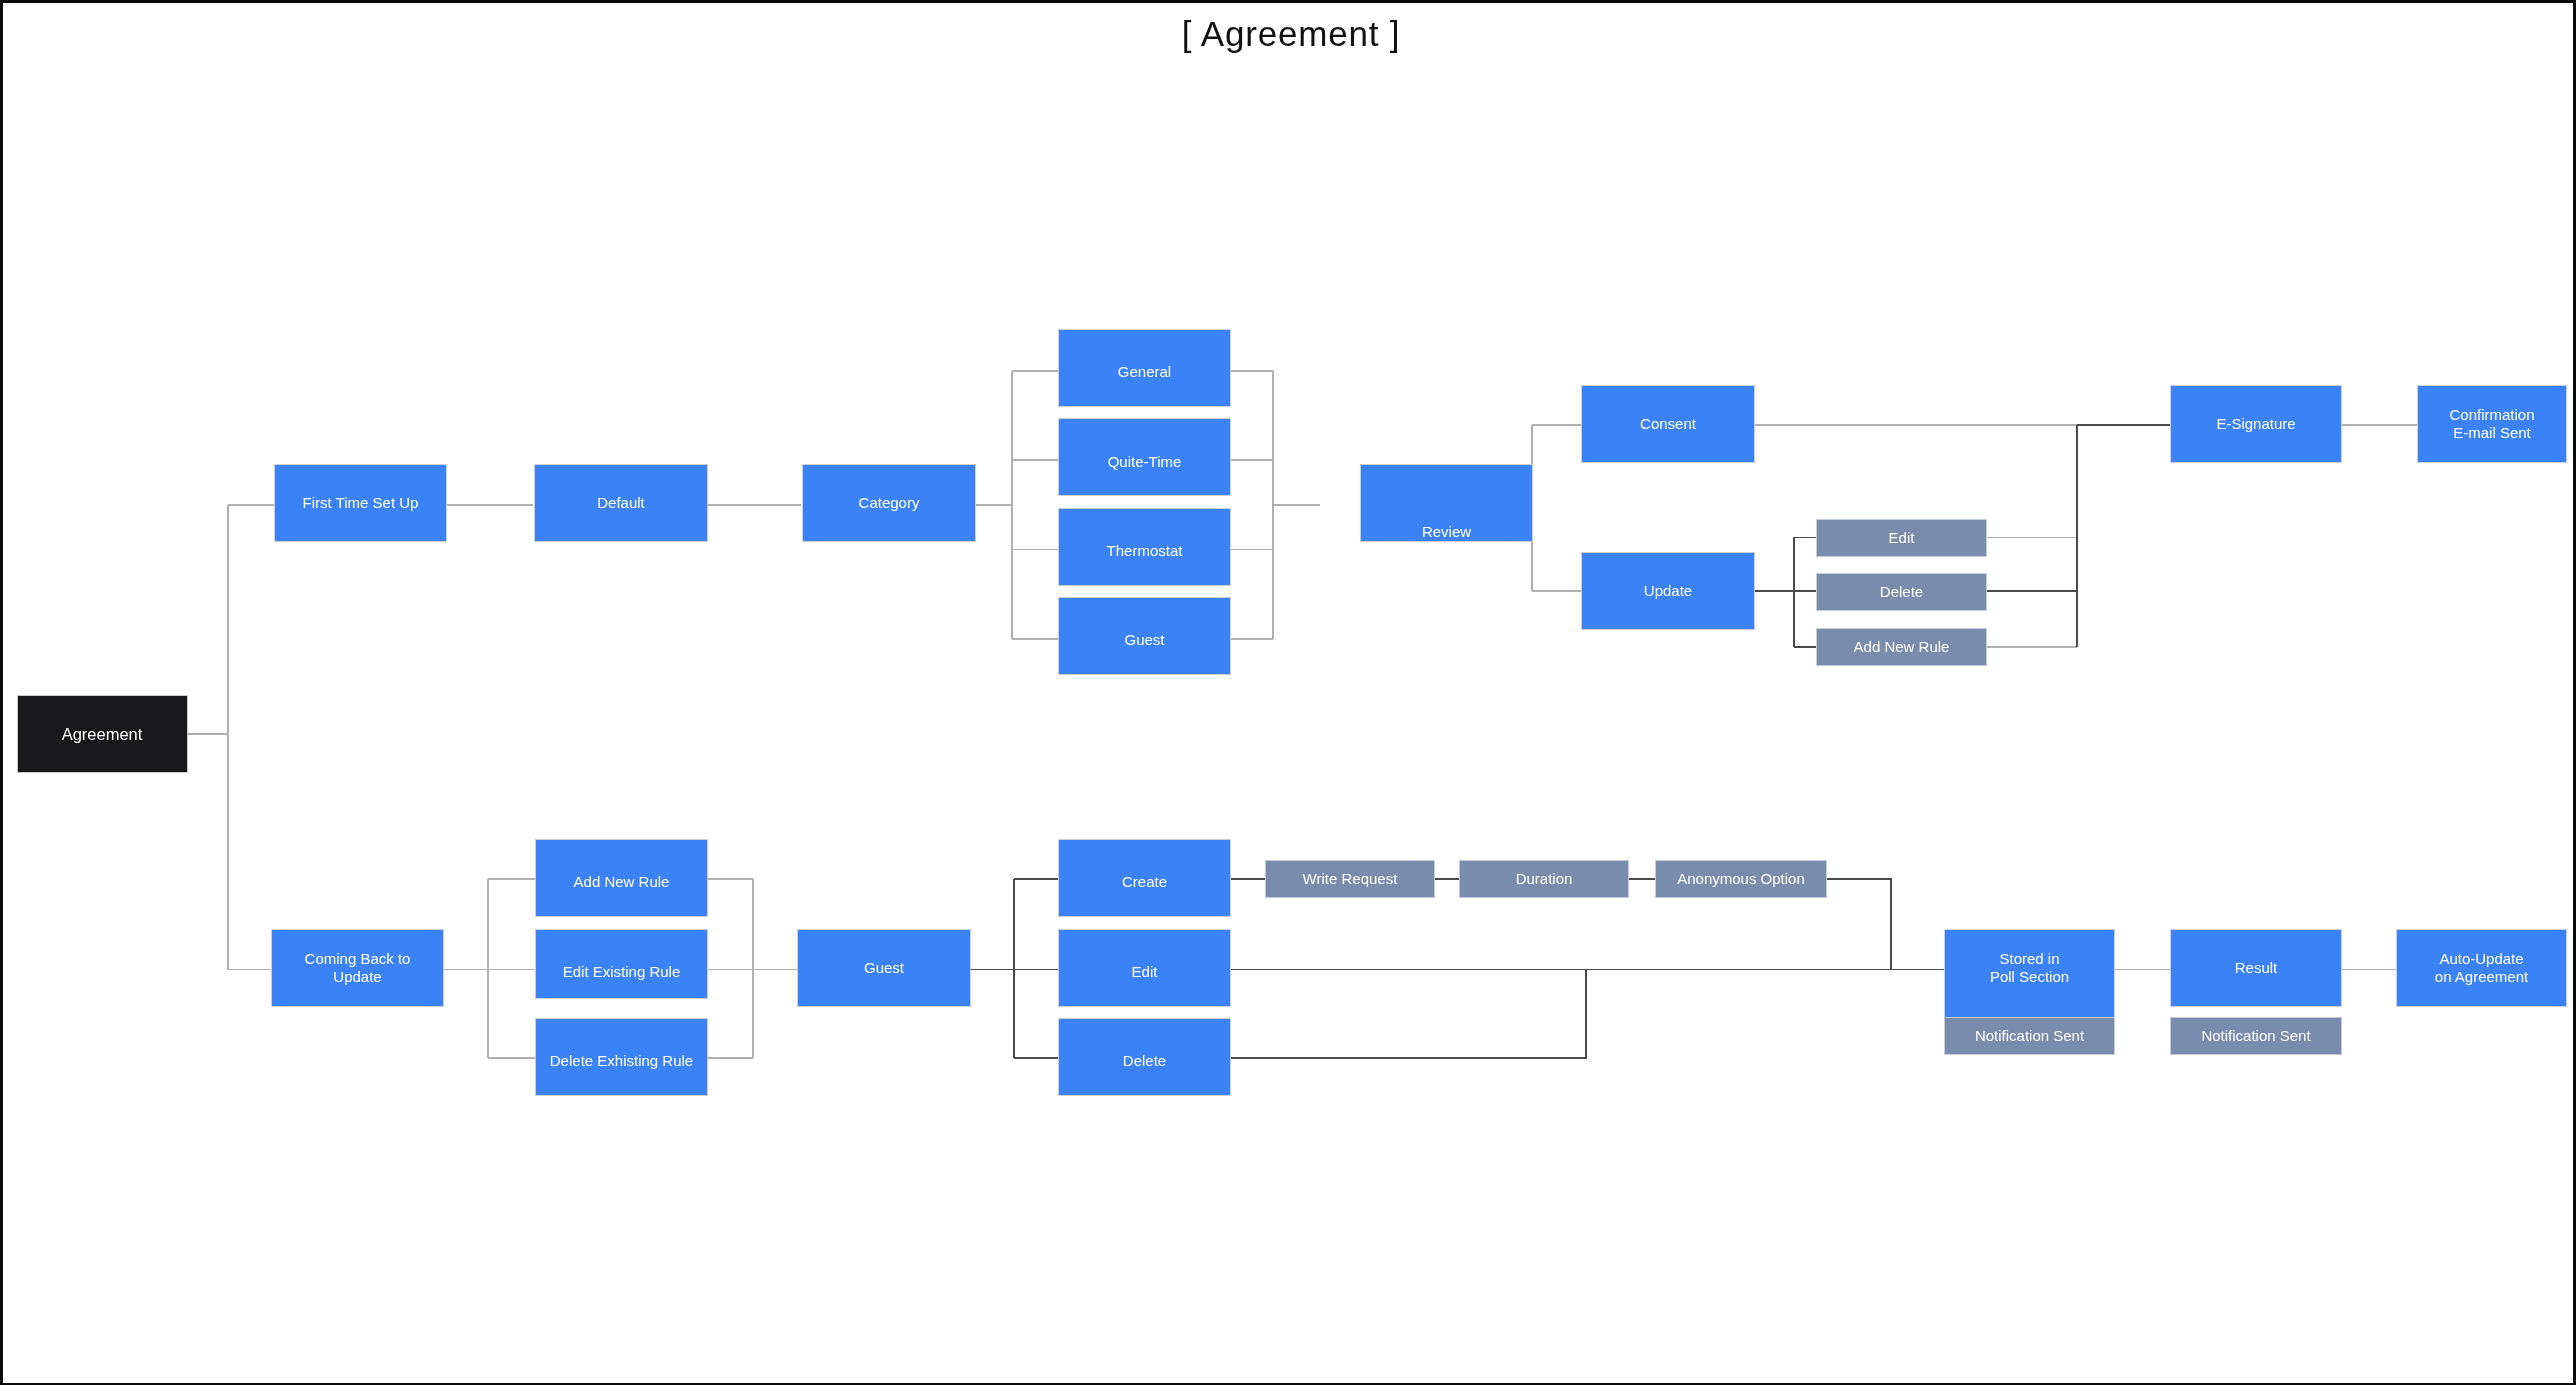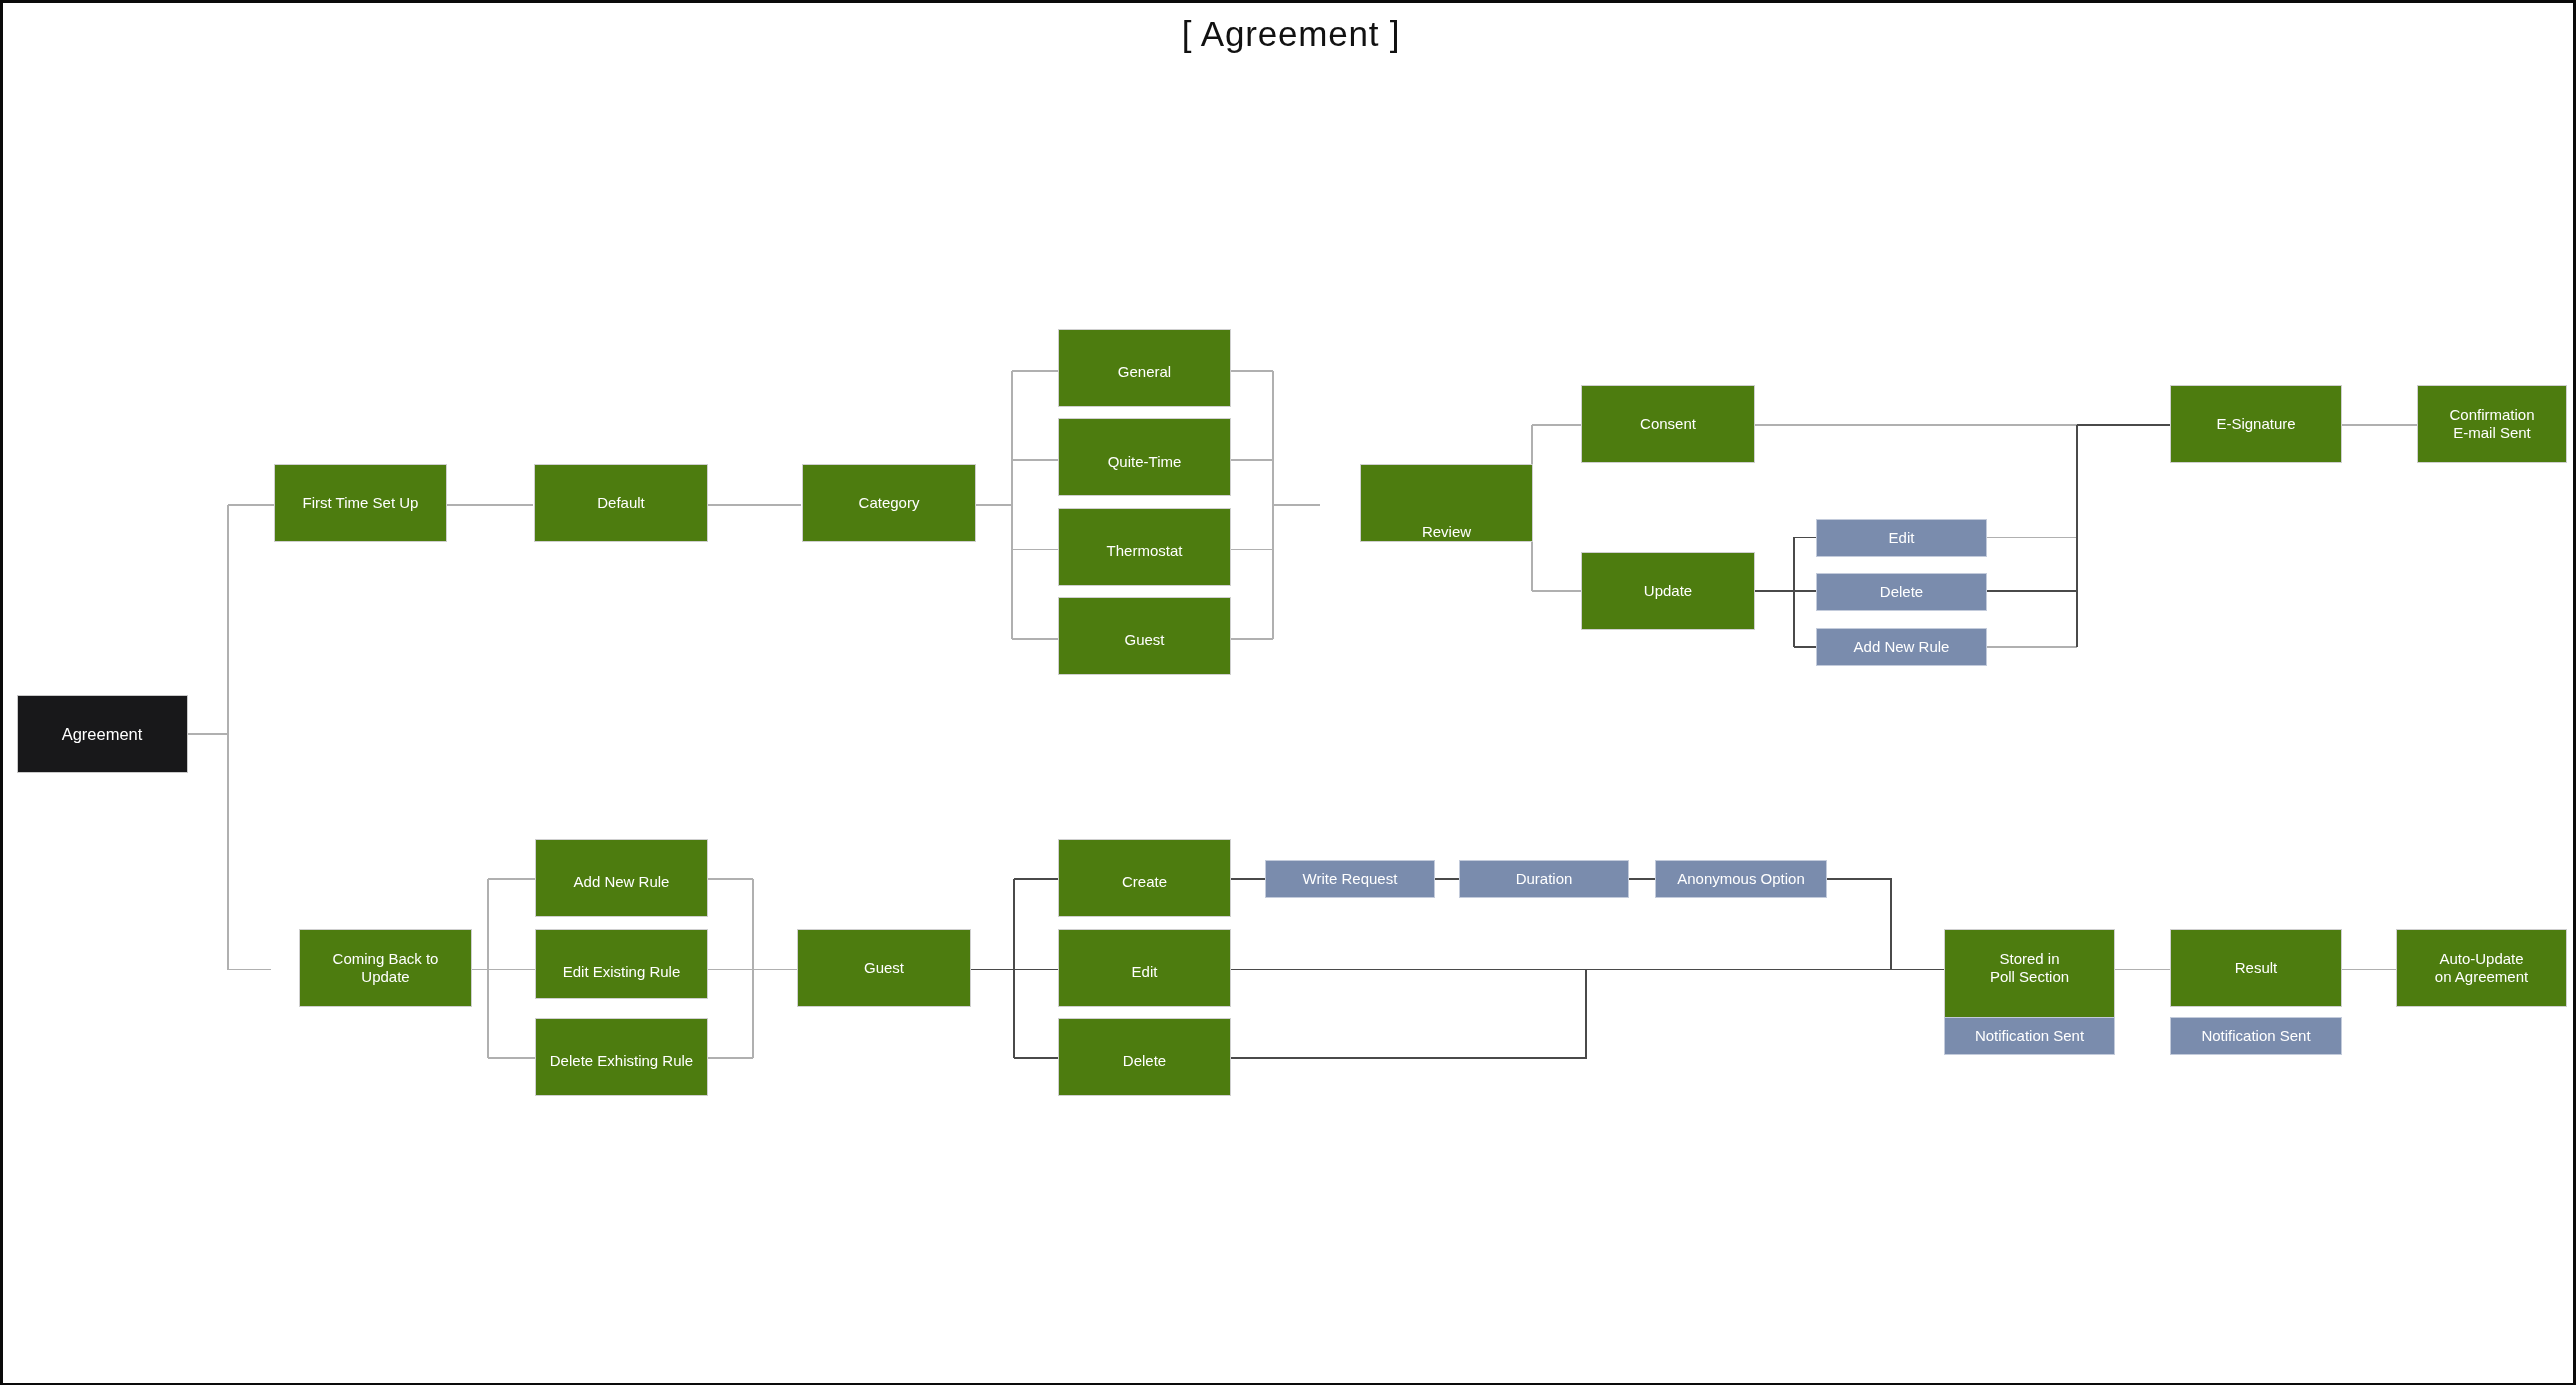--- a/index.html
+++ b/index.html
@@ -53,21 +53,21 @@
     font-family: "Liberation Sans", sans-serif;
     z-index: 5;
   }
   .node .lbl {
     display: block;
     width: 100%;
     padding: 0 4.5px;
     box-sizing: border-box;
   }
   .node.gray {
-    background: #4d7c0f;
+    background: #3b82f6;
     border: 0.8px solid #cfcfcf;
     font-size: 15px;
   }
   .node.root {
     background: #18181a;
     border: 0.8px solid #c9c9c9;
     font-size: 16.5px;
   }
   .node.blue {
     background: #7a8cad;
@@ -228,21 +228,21 @@
     <span class="lbl">E-Signature</span>
   </div>
 
   <div class="node gray anchor-top" style="left:2414px; top:382px; width:150px; height:78px;">
     <span class="lbl" style="top:20px;">
       <span>Confirmation</span><br>
       <span>E-mail Sent</span>
     </span>
   </div>
 
-  <div class="node gray anchor-top" style="left:268px; top:926px; width:173px; height:78px;margin-left:28px;">
+  <div class="node gray anchor-top" style="left:268px; top:926px; width:173px; height:78px;">
     <span class="lbl" style="top:20px;">
       <span>Coming Back to</span><br>
       <span>Update</span>
     </span>
   </div>
 
   <div class="node gray anchor-top" style="left:532px; top:836px; width:173px; height:78px;">
     <span class="lbl" style="top:33px;">Add New Rule</span>
   </div>
 

